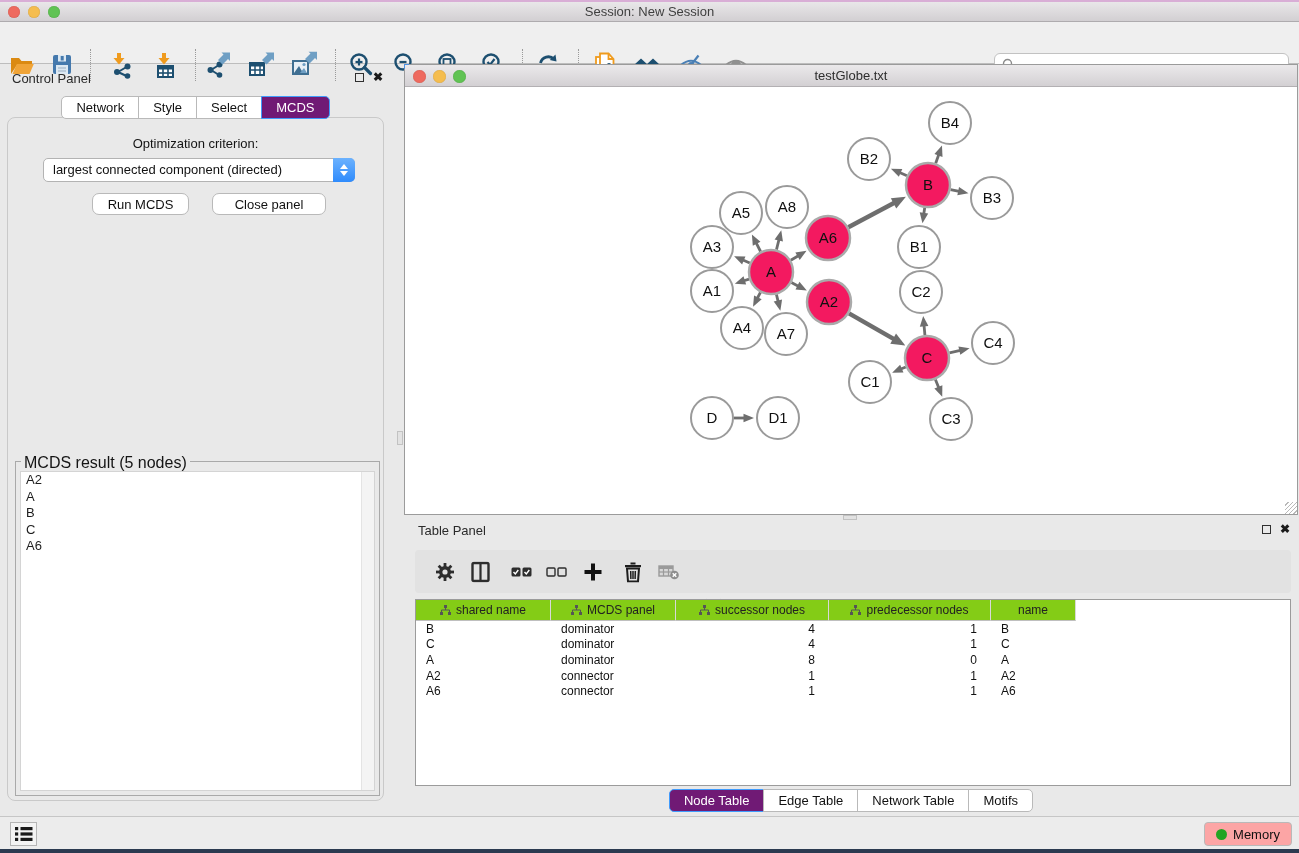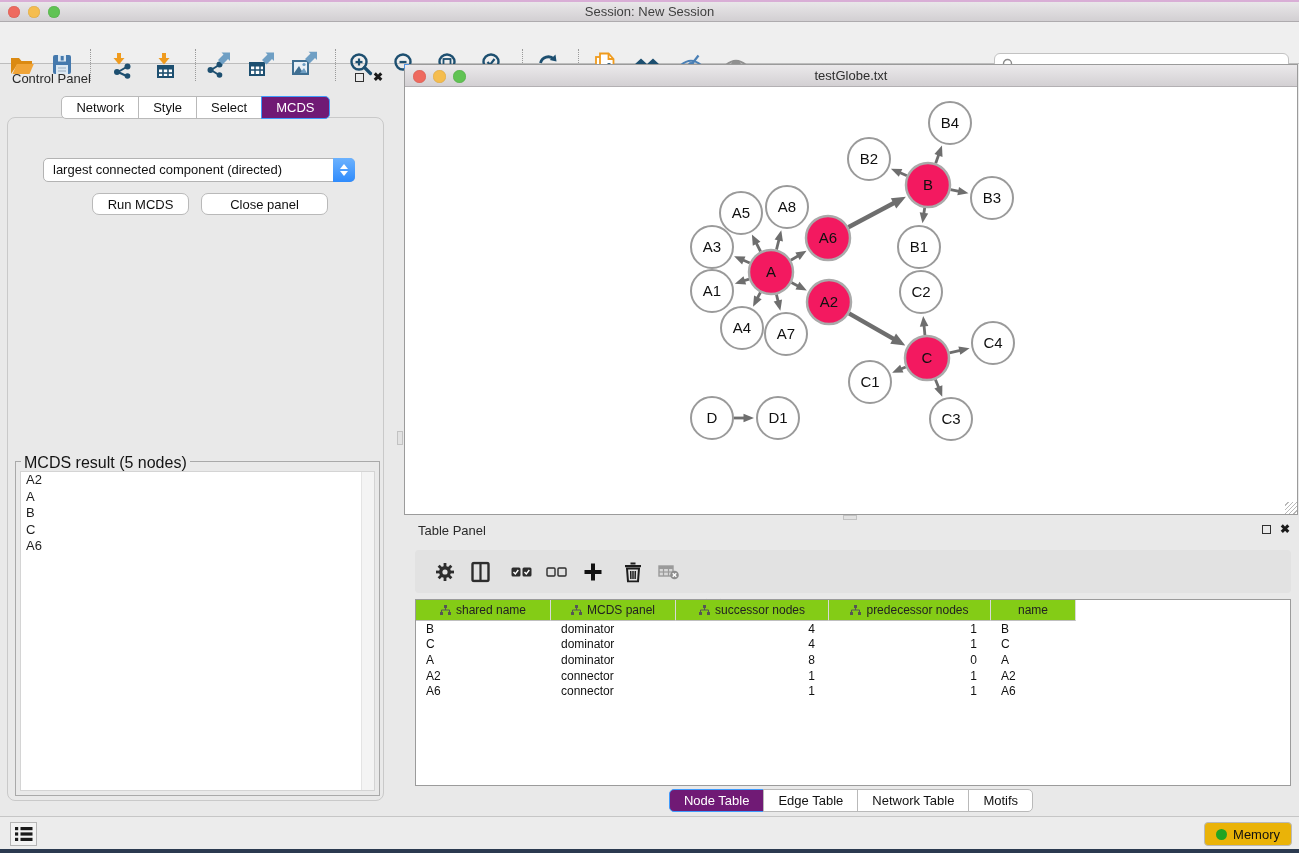--- a/index.html
+++ b/index.html
@@ -93,21 +93,21 @@
         font-size:12px; color:#222; }
   .trow { display:flex; height:15.6px; align-items:center; }
   .td { font-size:12px; color:#111; white-space:nowrap; overflow:hidden; }
   .tp-tabs { position:absolute; left:0; width:100%; top:269px; display:flex; justify-content:center; }
 
   
   .statusbar { position:absolute; left:0; top:816px; width:1299px; height:33px;
                background:#ececec; border-top:1px solid #c6c6c6; }
   .list-btn { position:absolute; left:10px; top:5px; width:27px; height:24px; background:#f3f3f3;
               border:1px solid #b5b5b5; display:flex; align-items:center; justify-content:center; }
-  .memory-btn { position:absolute; right:7px; top:5px; height:24px; padding:0 11px; background:#eab308;
+  .memory-btn { position:absolute; right:7px; top:5px; height:24px; padding:0 11px; background:#fca5a5;
                 border:1px solid #b9b9b9; border-radius:4px; display:flex; align-items:center; gap:6px; }
   .memory-dot { width:11px; height:11px; border-radius:50%; background:#22a422; }
   .memory-lbl { font-size:13px; color:#111; }
 </style>
 </head>
 <body>
 
 <div id="app">
   <div class="wp-top"></div>
 
@@ -274,29 +274,30 @@
       <span class="float-ico"></span>
       <span class="close-ico">✖</span>
     </div>
     <div class="cp-tabs tabs" id="cp-tabs">
         <span class="tab">Network</span>
         <span class="tab">Style</span>
         <span class="tab">Select</span>
         <span class="tab sel">MCDS</span>
       </div>
     <div class="cp-content">
+      <div class="opt-label">Optimization criterion:</div>
       <div class="dropdown">
         <span>largest connected component (directed)</span>
         <span class="dd-step">
             <span class="tri-up"></span>
             <span class="tri-down"></span>
           </span>
       </div>
       <div class="btn" style="left:84px; top:75px; width:97px;">Run MCDS</div>
-      <div class="btn" style="left:193px; top:75px; width:127px;">Close panel</div>
+      <div class="btn" style="left:204px; top:75px; width:114px;">Close panel</div>
       <div class="fieldset">
         <span class="legend">MCDS result (5 nodes)</span>
         <div class="result-list" id="result-list">
 
         <div class="result-item">A2</div>
             <div class="result-item">A</div>
             <div class="result-item">B</div>
             <div class="result-item">C</div>
             <div class="result-item">A6</div>
             <div class="rl-scroll"></div>

